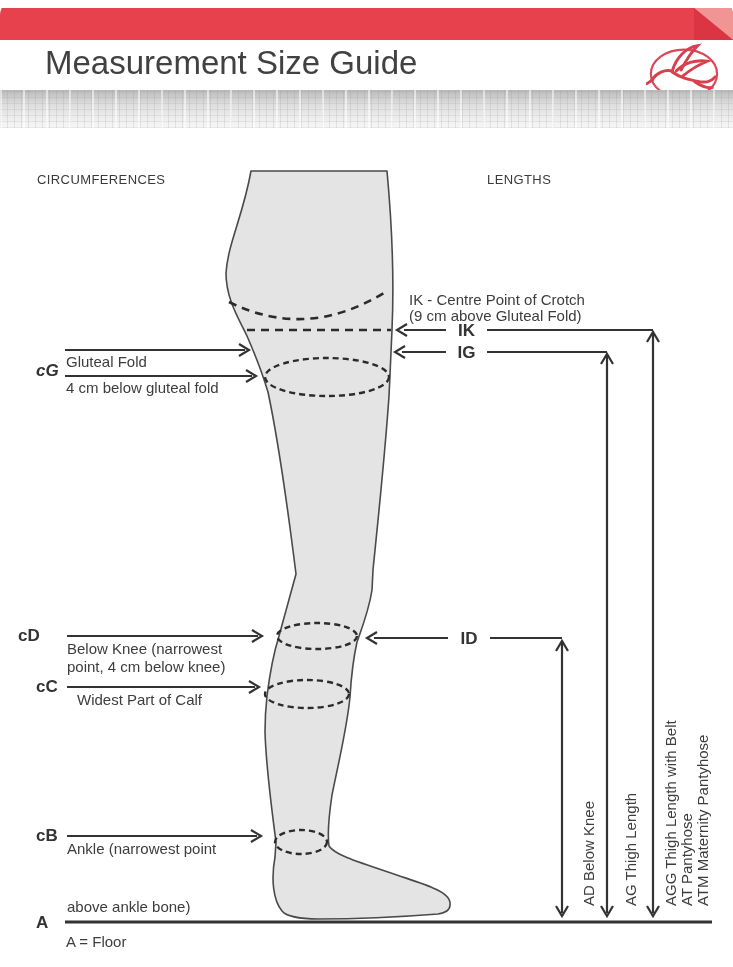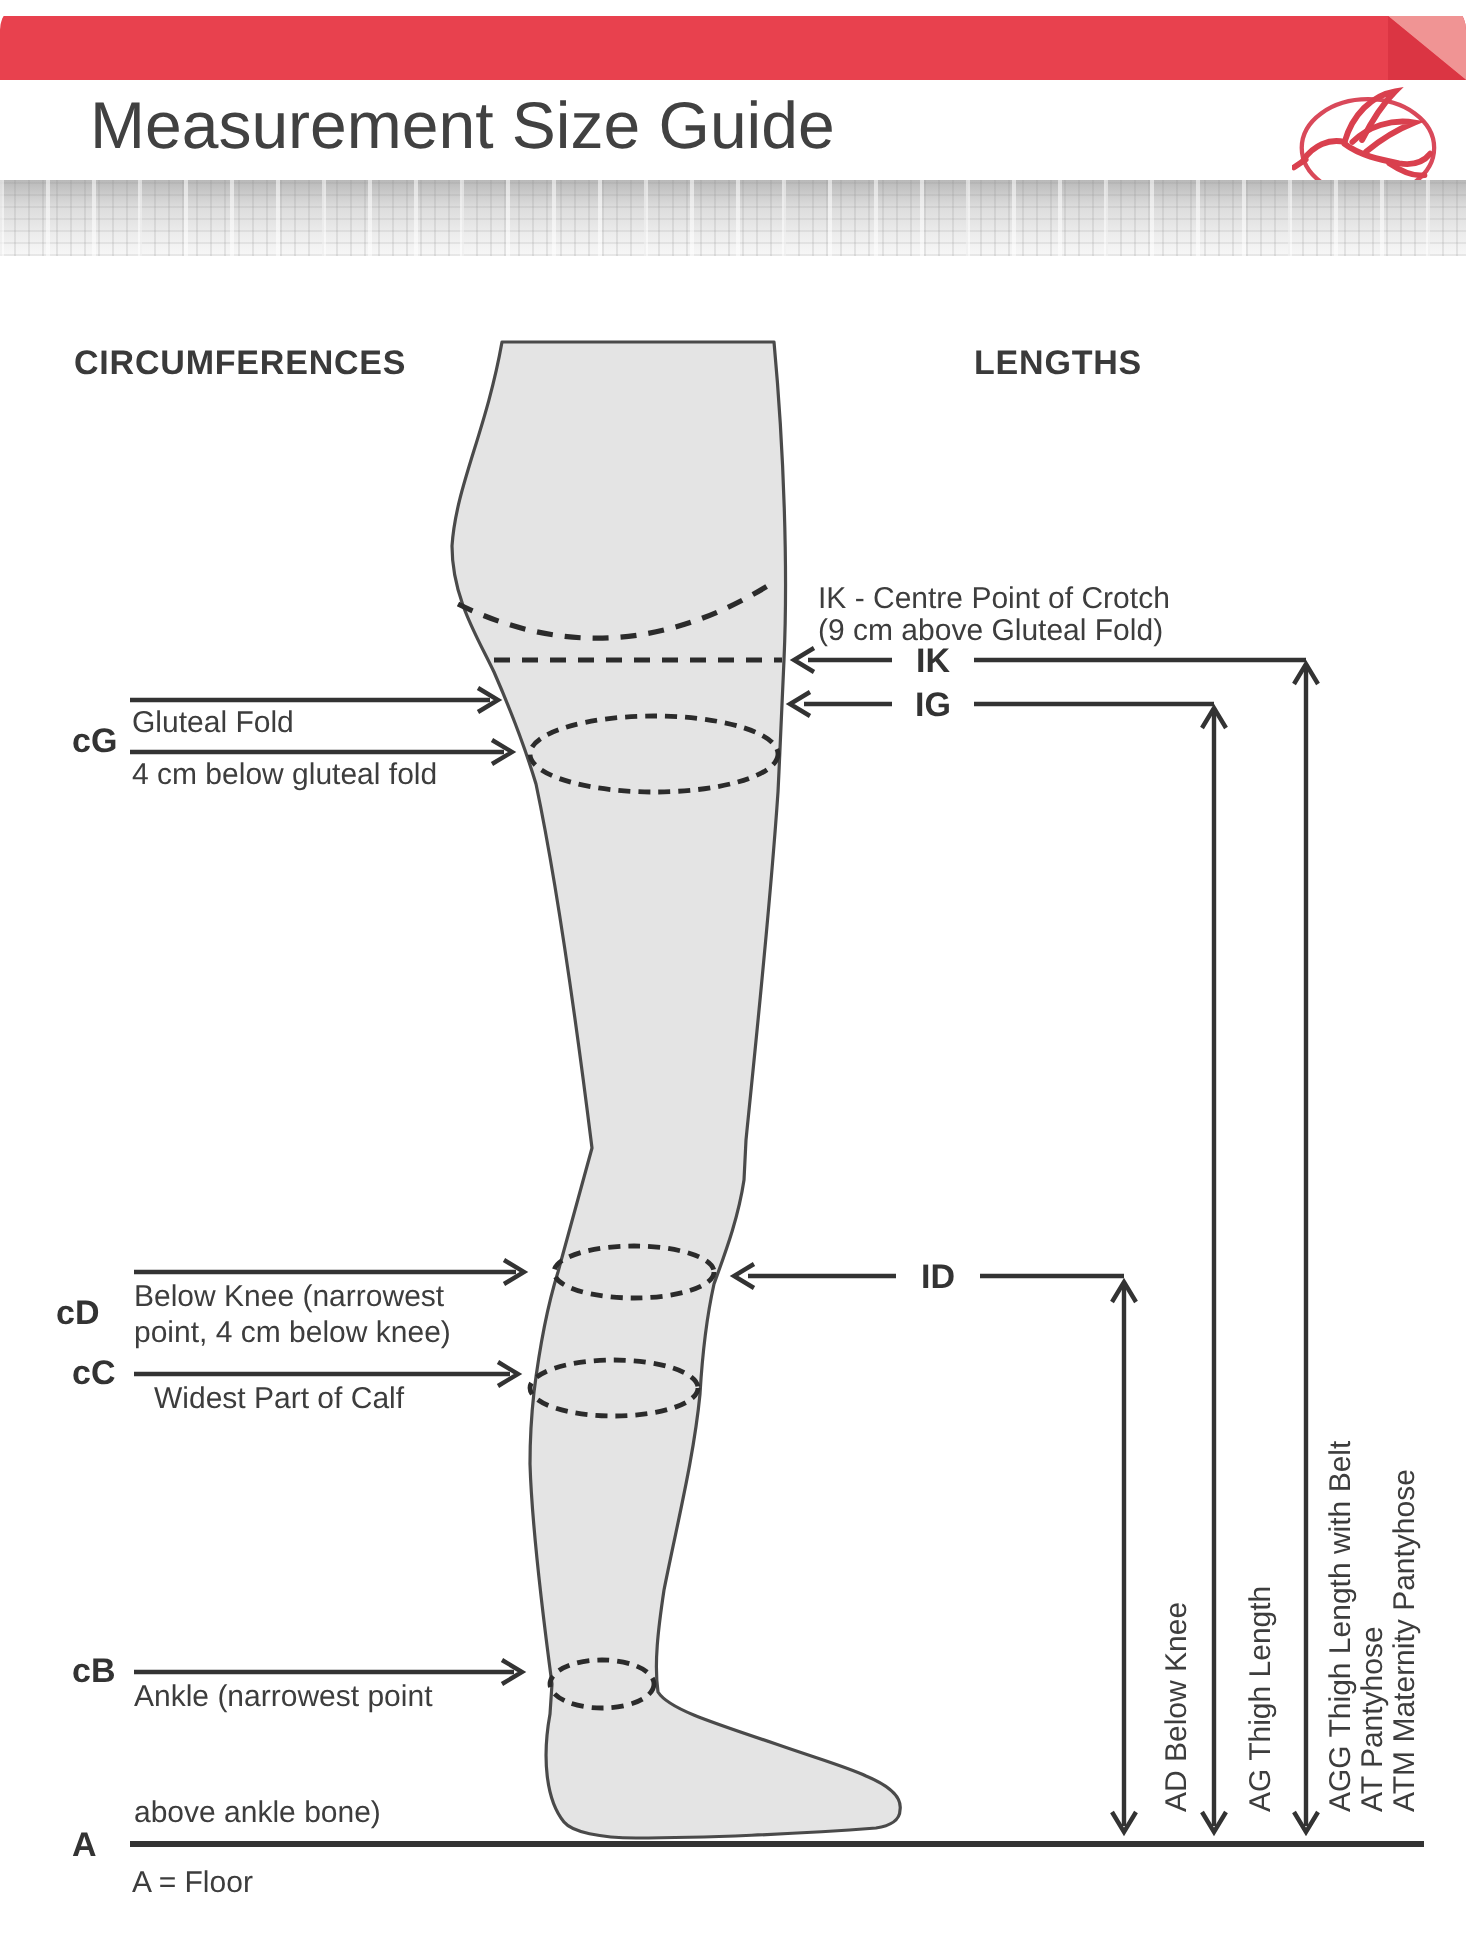--- a/index.html
+++ b/index.html
@@ -16,21 +16,21 @@
   .logo { position:absolute; left:646px; top:38px; width:74px; height:66px; }
   .plaid-band {
     position:absolute; left:0; top:90px; width:733px; height:38px;
     background:
       repeating-linear-gradient(90deg, rgba(255,255,255,.55) 0 2px, rgba(0,0,0,0) 2px 23px),
       repeating-linear-gradient(90deg, rgba(140,140,140,.18) 0 1px, rgba(0,0,0,0) 1px 7px),
       repeating-linear-gradient(0deg, rgba(140,140,140,.15) 0 1px, rgba(0,0,0,0) 1px 6px),
       linear-gradient(#b9b9b9, #dcdcdc 35%, #ececec 70%, #f7f7f7);
   }
   
-  .heading { position:absolute; font-size:17px; font-weight:bold; color:#3a3a3a; letter-spacing:.4px; white-space:nowrap; }
+  .heading { position:absolute; font-size:13px; font-weight:normal; color:#3a3a3a; letter-spacing:.4px; white-space:nowrap; }
   .lbl  { position:absolute; font-size:15px; color:#3d3d3d; white-space:nowrap; }
   .code { position:absolute; font-size:17px; font-weight:bold; color:#333; white-space:nowrap; }
   .mcode{ position:absolute; font-size:17px; font-weight:bold; color:#333; text-align:center; }
   .vlabel {
     position:absolute; font-size:15px; color:#3d3d3d; white-space:nowrap;
     transform-origin:0 0; transform:rotate(-90deg); line-height:17px;
   }
   .diagram-svg { position:absolute; left:0; top:0; }
 </style>
 </head>
@@ -141,25 +141,25 @@
   <div class="heading" style="left:37px; top:172px;">CIRCUMFERENCES</div>
   <div class="heading" style="left:487px; top:172px;">LENGTHS</div>
 
   <div class="lbl" style="left:409px; top:291px;">IK - Centre Point of Crotch</div>
   <div class="lbl" style="left:409px; top:307px;">(9 cm above Gluteal Fold)</div>
 
   <div class="mcode" style="left:446px; top:321px; width:41px;">IK</div>
   <div class="mcode" style="left:446px; top:343px; width:41px;">IG</div>
   <div class="mcode" style="left:448px; top:629px; width:42px;">ID</div>
 
-  <div class="code" style="left:36px; top:361px;">cG</div>
+  <div class="code" style="left:36px; top:361px;font-style:italic;">cG</div>
   <div class="lbl" style="left:66px; top:353px;">Gluteal Fold</div>
   <div class="lbl" style="left:66px; top:379px;">4 cm below gluteal fold</div>
 
-  <div class="code" style="left:28px; top:626px;margin-top:21px;">cD</div>
+  <div class="code" style="left:18px; top:626px;">cD</div>
   <div class="lbl" style="left:67px; top:640px;">Below Knee (narrowest</div>
   <div class="lbl" style="left:67px; top:658px;text-align:right;">point, 4 cm below knee)</div>
 
   <div class="code" style="left:36px; top:677px;">cC</div>
   <div class="lbl" style="left:67px; top:691px;margin-left:10px;">Widest Part of Calf</div>
 
   <div class="code" style="left:36px; top:826px;">cB</div>
   <div class="lbl" style="left:67px; top:840px;">Ankle (narrowest point</div>
   <div class="lbl" style="left:67px; top:898px;">above ankle bone)</div>
 

